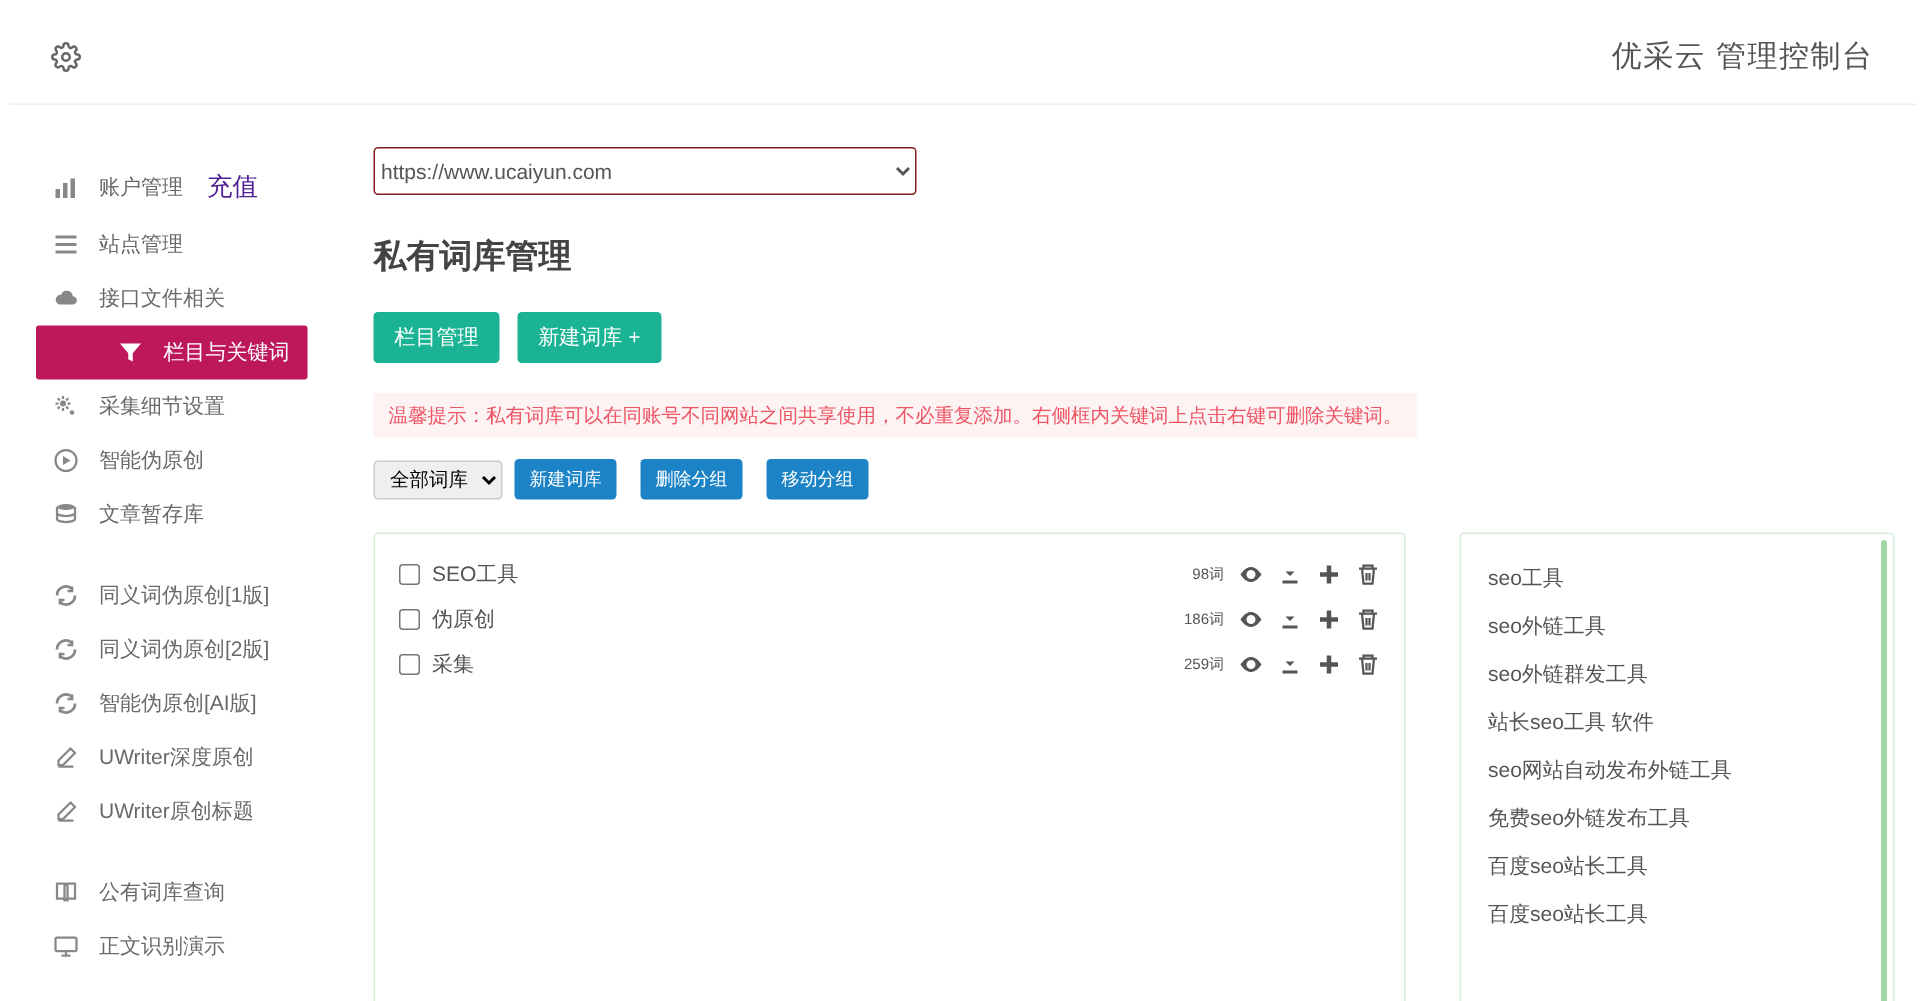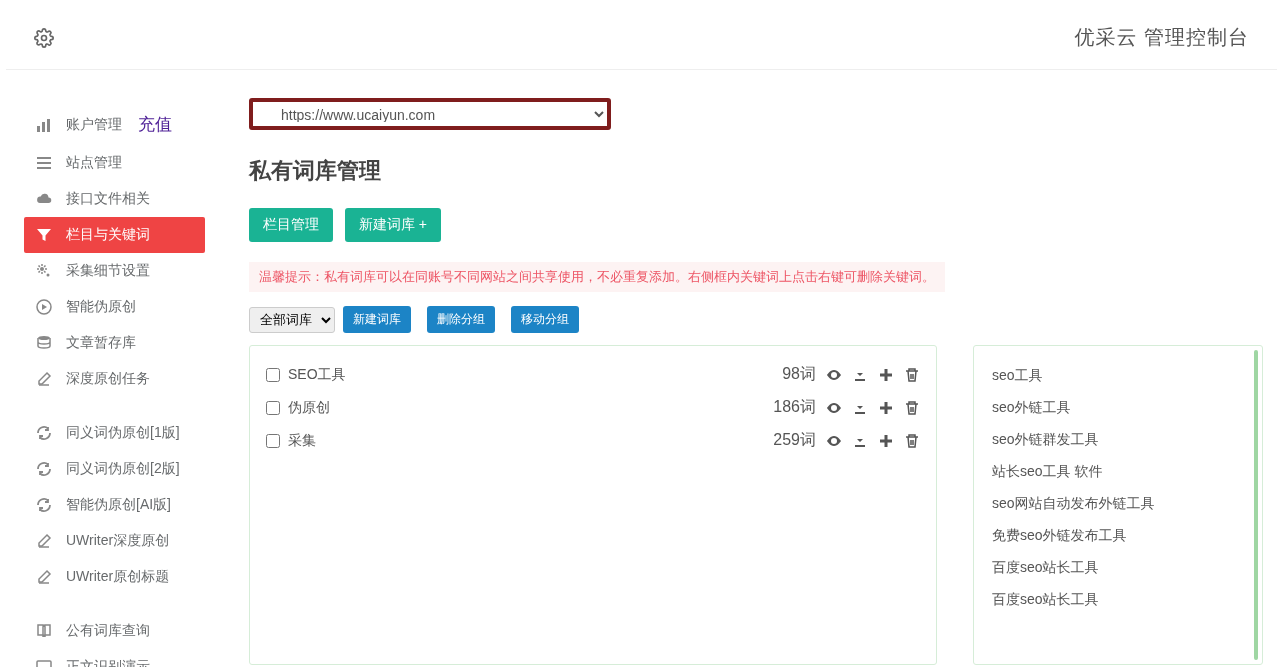--- a/index.html
+++ b/index.html
@@ -4,41 +4,41 @@
 <style>
 * { box-sizing: border-box; margin: 0; padding: 0; }
 body { font-family: "Microsoft YaHei", Arial, sans-serif; font-size: 14px; color: #555; background: #fff; }
 .topbar { border-bottom: 1px solid #eee; padding: 18px 28px; display: flex; align-items: center; gap: 12px; margin: 6px; justify-content: space-between; }
 .topbar .gear { width: 20px; height: 20px; color: #666; }
 .topbar .title { font-size: 20px; color: #555; letter-spacing: 1px; }
 .container { display: flex; padding: 8px 0 0 0; }
 .sidebar { width: 215px; padding: 20px 0 0 24px; flex-shrink: 0; }
 .side-item { display: flex; align-items: center; gap: 14px; padding: 9px 12px; color: #676a6c; cursor: pointer; font-size: 14px; margin-right: 10px; }
 .side-item .icon { width: 16px; height: 16px; color: #888; flex-shrink: 0; display: inline-flex; align-items: center; justify-content: center; }
-.side-item.active { background: #ef4444; color: #fff; border-radius: 2px; }
+.side-item.active { background: #be185d; color: #fff; border-radius: 2px; justify-content: flex-end; }
 .side-item.active .icon { color: #fff; }
 .side-item .badge { color: #4c1d95; font-size: 17px; margin-left: 2px; }
 .side-sep { height: 18px; }
 .main { flex: 1; padding: 14px 20px 0 34px; }
-select.site { width: 362px; height: 32px; border: 4px solid #7f1d1d; border-radius: 3px; padding: 4px 24px; font-size: 14px; color: #555; background: #fff; }
+select.site { width: 362px; height: 32px; border: 1px solid #7f1d1d; border-radius: 3px; padding: 4px 0; font-size: 14px; color: #555; background: #fff; }
 h2.page-title { font-size: 22px; font-weight: 700; color: #444; margin: 26px 0 22px 0; }
 .btn { display: inline-block; border: none; border-radius: 3px; padding: 8px 14px; font-size: 14px; color: #fff; cursor: pointer; margin-right: 8px; }
 .btn-green { background: #1ab394; }
 .btn-blue { background: #1c84c6; font-size: 12px; padding: 5px 10px; }
 .tip { background: #fdf3f3; color: #ed5565; padding: 6px 10px; margin: 20px 0 14px 0; font-size: 13px; display: inline-block; }
-.toolbar2 { display: flex; align-items: center; gap: 8px; margin-bottom: 12px; }
+.toolbar2 { display: flex; align-items: center; gap: 8px; margin-bottom: 22px; }
 .toolbar2 select { height: 26px; border: 1px solid #ccc; border-radius: 3px; padding: 2px 6px; font-size: 13px; }
 .panels { display: flex; gap: 36px; }
 .panel-left { flex: 1; border: 1px solid #d6edd8; border-radius: 3px; padding: 12px 16px; min-height: 320px; }
 .panel-right { width: 290px; border: 1px solid #d6edd8; border-radius: 3px; padding: 14px 18px; min-height: 320px; position: relative; }
 .panel-right::after { content: ""; position: absolute; top: 4px; right: 4px; bottom: 4px; width: 4px; background: #9fd6a3; border-radius: 2px; }
 .row { display: flex; align-items: center; justify-content: space-between; padding: 6px 0; }
 .row-left { display: flex; align-items: center; gap: 8px; }
 .row-right { display: flex; align-items: center; gap: 10px; color: #555; }
-.row-right .count { font-size: 16px; }
+.row-right .count { font-size: 10px; }
 .row-right .act { width: 16px; height: 16px; cursor: pointer; color: #555; }
 .kw-item { padding: 7px 0; color: #555; cursor: pointer; font-size: 14px; }
 input[type=checkbox] { width: 14px; height: 14px; }
 svg { display: block; }
 </style>
 </head>
 <body>
 
 <div class="topbar">
   <span class="gear">
@@ -111,29 +111,20 @@
         </div>
         <div class="side-item">
           <span class="icon">
             <svg viewBox="0 0 16 16" width="16" height="16" fill="currentColor">
               <ellipse cx="8" cy="3" rx="6" ry="2"></ellipse>
               <path d="M2 3v4c0 1.1 2.7 2 6 2s6-.9 6-2V3M2 7v4c0 1.1 2.7 2 6 2s6-.9 6-2V7" fill="none" stroke="currentColor" stroke-width="1.5"></path>
             </svg>
           </span>
           <span>文章暂存库</span>
         </div>
-        <div class="side-item">
-          <span class="icon">
-            <svg viewBox="0 0 16 16" width="16" height="16" fill="none" stroke="currentColor" stroke-width="1.5">
-              <path d="M11 2l3 3-8 8H3v-3z"></path>
-              <path d="M3 14h10"></path>
-            </svg>
-          </span>
-          <span>深度原创任务</span>
-        </div>
       </div>
     <div class="side-sep"></div>
     <div id="side-group-2">
         <div class="side-item">
           <span class="icon">
             <svg viewBox="0 0 16 16" width="16" height="16" fill="none" stroke="currentColor" stroke-width="1.8">
               <path d="M2 8a6 6 0 0 1 10-4.5M14 8a6 6 0 0 1-10 4.5"></path>
               <path d="M12 2v3h-3M4 14v-3h3"></path>
             </svg>
           </span>

